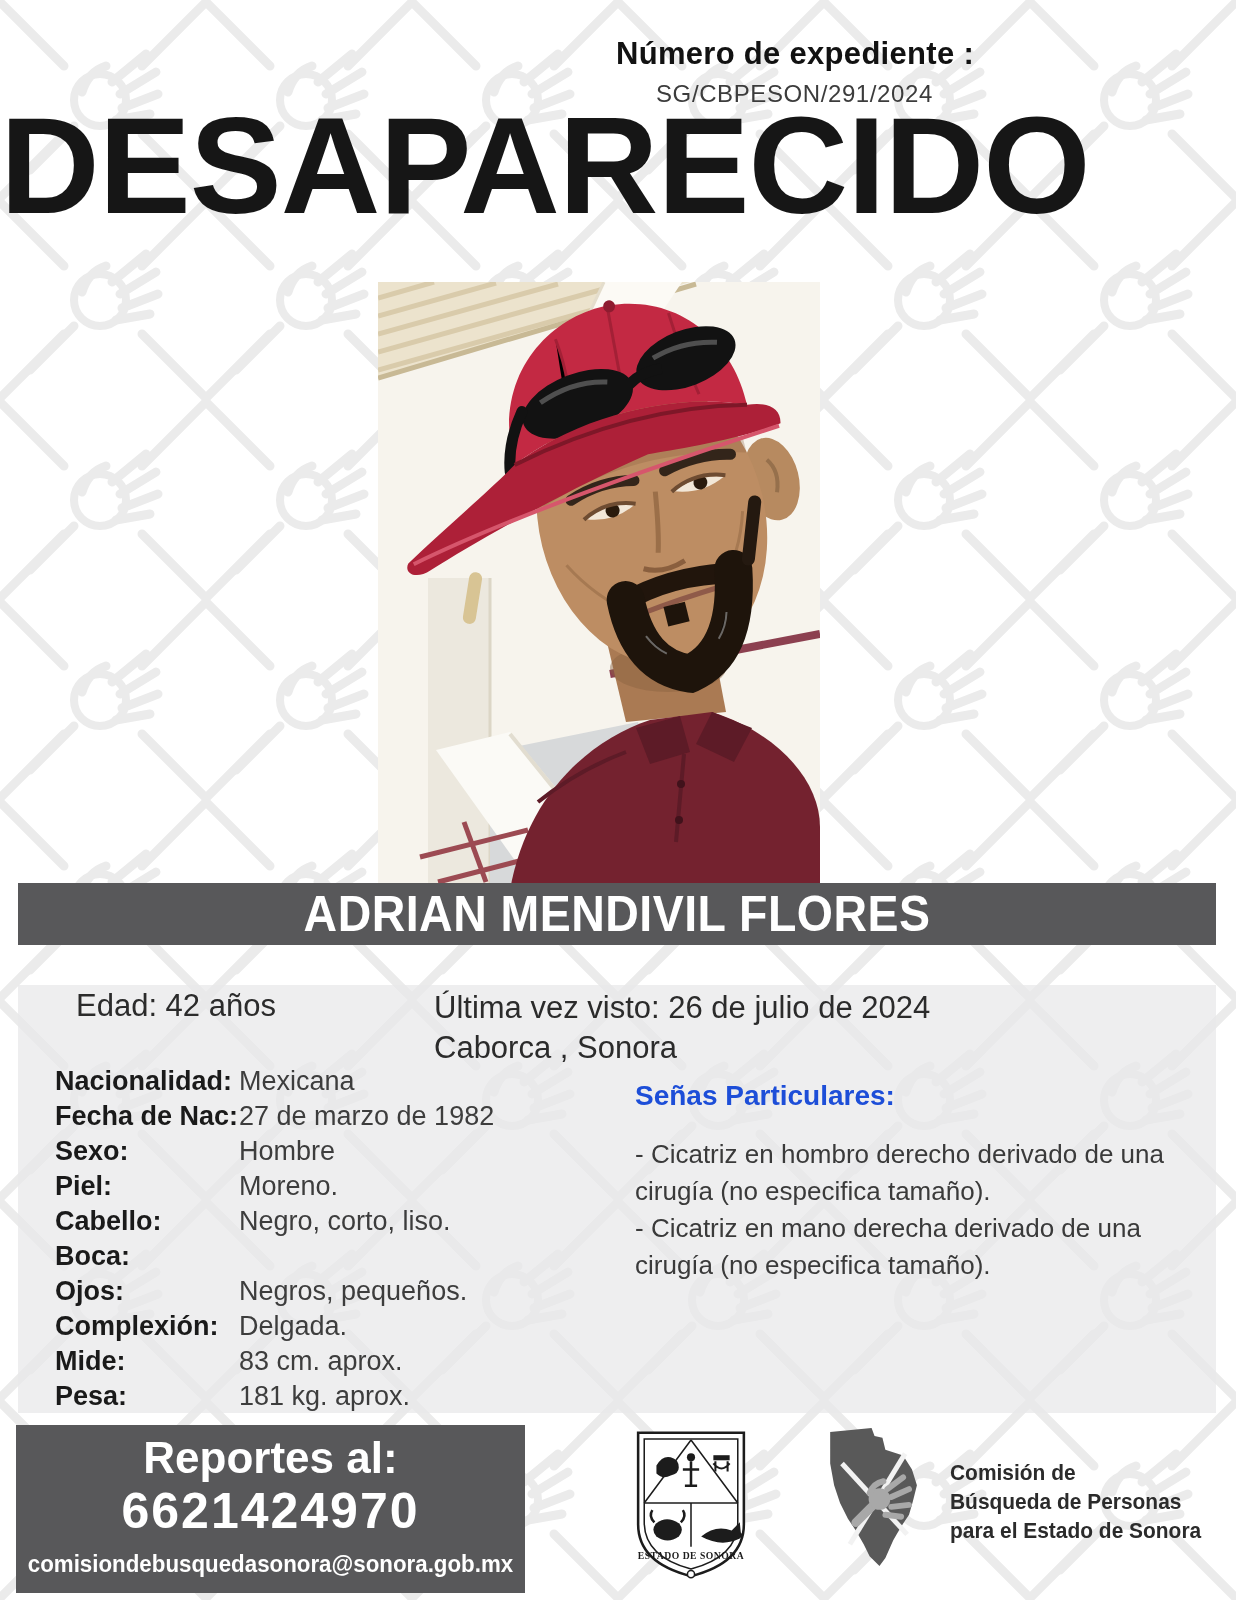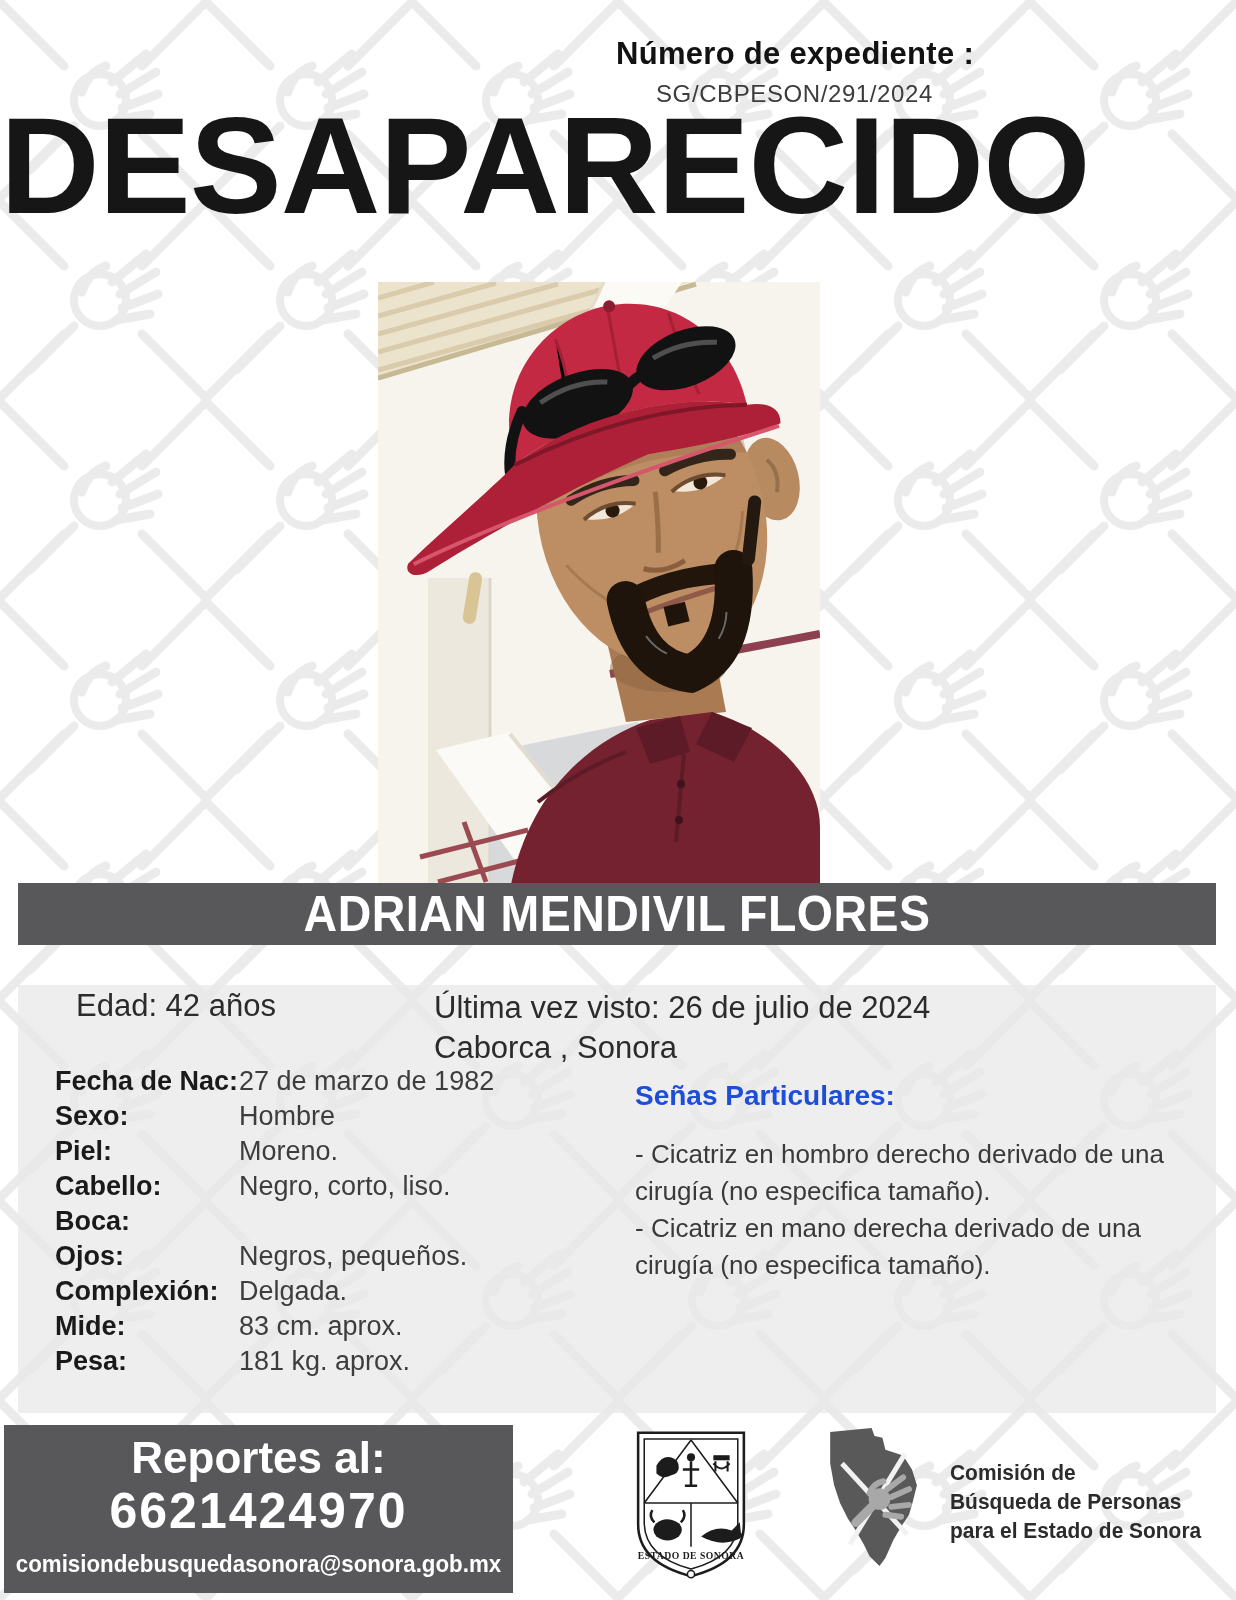--- a/index.html
+++ b/index.html
@@ -24,21 +24,21 @@
 
   .details{left:55px;top:1066px;width:570px;}
   .drow{display:flex;height:35px;align-items:flex-start;}
   .dlabel{width:184px;font-size:27px;font-weight:bold;color:#1a1a1a;white-space:nowrap;}
   .dvalue{font-size:27px;color:#3d3d3d;white-space:nowrap;}
 
   .senas{left:635px;top:1080px;width:568px;}
   .senas-h{font-size:28px;font-weight:bold;color:#1d4ed8;margin:0 0 24px 0;}
   .senas p{font-size:26px;color:#3a3a3a;line-height:37px;margin:0;}
 
-  .reports{left:4px;top:1425px;width:509px;height:168px;background:#58585a;color:#ffffff;text-align:center;}
+  .reports{left:16px;top:1425px;width:509px;height:168px;background:#58585a;color:#ffffff;text-align:center;}
   .r1{margin-top:8px;font-size:44px;font-weight:bold;line-height:50px;}
   .r2{font-size:50px;font-weight:bold;line-height:56px;letter-spacing:2px;}
   .r3{margin-top:12px;font-size:23px;font-weight:bold;transform:scaleX(.97);white-space:nowrap;}
 
   .seal{left:630px;top:1424px;width:122px;height:158px;}
   .state{left:820px;top:1428px;width:114px;height:138px;}
   .org{left:950px;top:1458px;font-size:22.5px;font-weight:bold;color:#2b2b2b;line-height:29px;transform:scaleX(.93);transform-origin:left top;white-space:nowrap;}
 </style>
 </head>
 <body>
@@ -174,20 +174,24 @@
   <div class="layer panel"></div>
 
   <div class="layer age">Edad: 42 años</div>
   <div class="layer lastseen">
     <div>Última vez visto: 26 de julio de 2024</div>
     <div>Caborca , Sonora</div>
   </div>
 
   <div class="layer details">
     <div class="drow">
+        <div class="dlabel">Nacionalidad:</div>
+        <div class="dvalue">Mexicana</div>
+      </div>
+    <div class="drow">
         <div class="dlabel">Fecha de Nac:</div>
         <div class="dvalue">27 de marzo de 1982</div>
       </div>
     <div class="drow">
         <div class="dlabel">Sexo:</div>
         <div class="dvalue">Hombre</div>
       </div>
     <div class="drow">
         <div class="dlabel">Piel:</div>
         <div class="dvalue">Moreno.</div>

